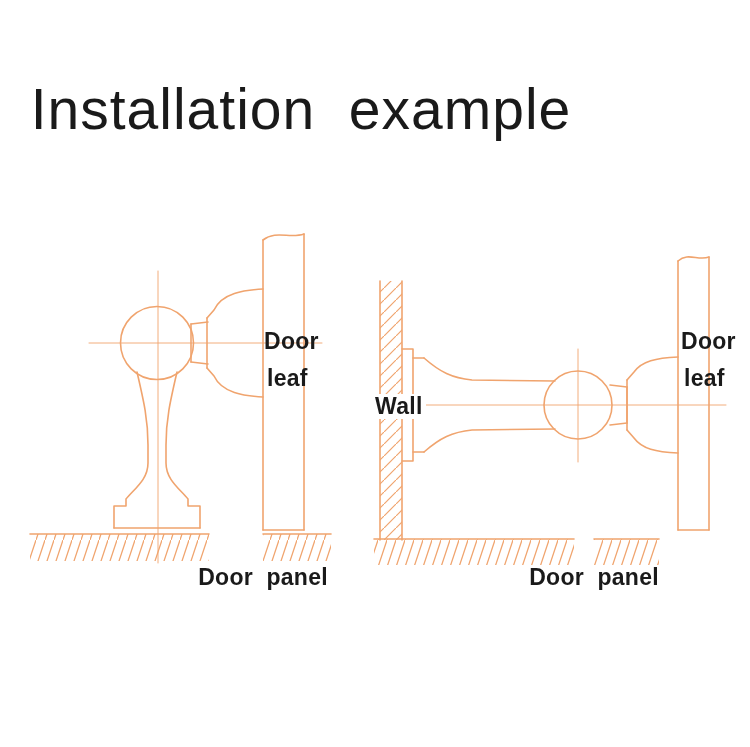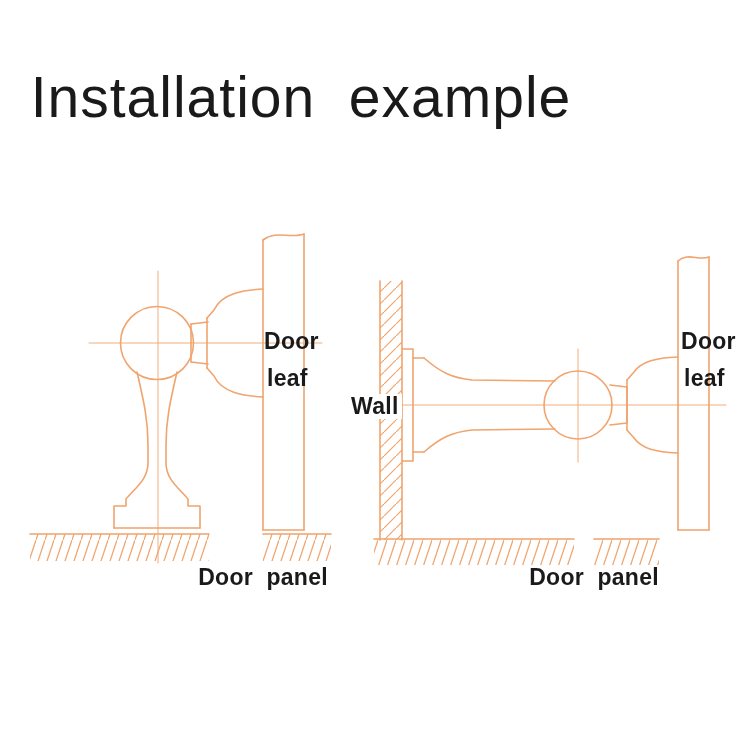--- a/index.html
+++ b/index.html
@@ -9,21 +9,21 @@
   html,body{margin:0;padding:0;background:#ffffff;}
   .stage{
     position:relative;
     width:750px;height:747px;
     background:#fff;
     overflow:hidden;
     font-family:"Liberation Sans", sans-serif;
   }
   .page-title{
     position:absolute;
-    top:64px;left:0;width:602px;
+    top:76px;left:0;width:602px;
     text-align:center;
     font-size:57px;
     font-weight:500;
     letter-spacing:1px;
     color:var(--text-color);
     white-space:pre;
   }
   svg.diagram{position:absolute;left:0;top:0;}
   g.ln path, g.ln circle, g.ln line{
     stroke:var(--line-color);
@@ -145,20 +145,20 @@
       <path d="M594 539 H659"></path>
       <rect x="594" y="539" width="65" height="26" fill="url(#hatchGround)" stroke="none"></rect>
     </g>
   </svg>
 
   <div class="lbl" style="left:264px;top:330px;">Door</div>
   <div class="lbl" style="left:267px;top:367px;">leaf</div>
 
   <div class="lbl center" style="left:153px;top:566px;width:175px;">Door  panel</div>
 
-  <div class="lbl bg" style="left:348px;top:394px;">Wall</div>
+  <div class="lbl bg" style="left:372px;top:394px;">Wall</div>
 
   <div class="lbl" style="left:681px;top:330px;">Door</div>
   <div class="lbl" style="left:684px;top:367px;">leaf</div>
 
   <div class="lbl center" style="left:484px;top:566px;width:175px;">Door  panel</div>
 
 </div>
 
 </body></html>

